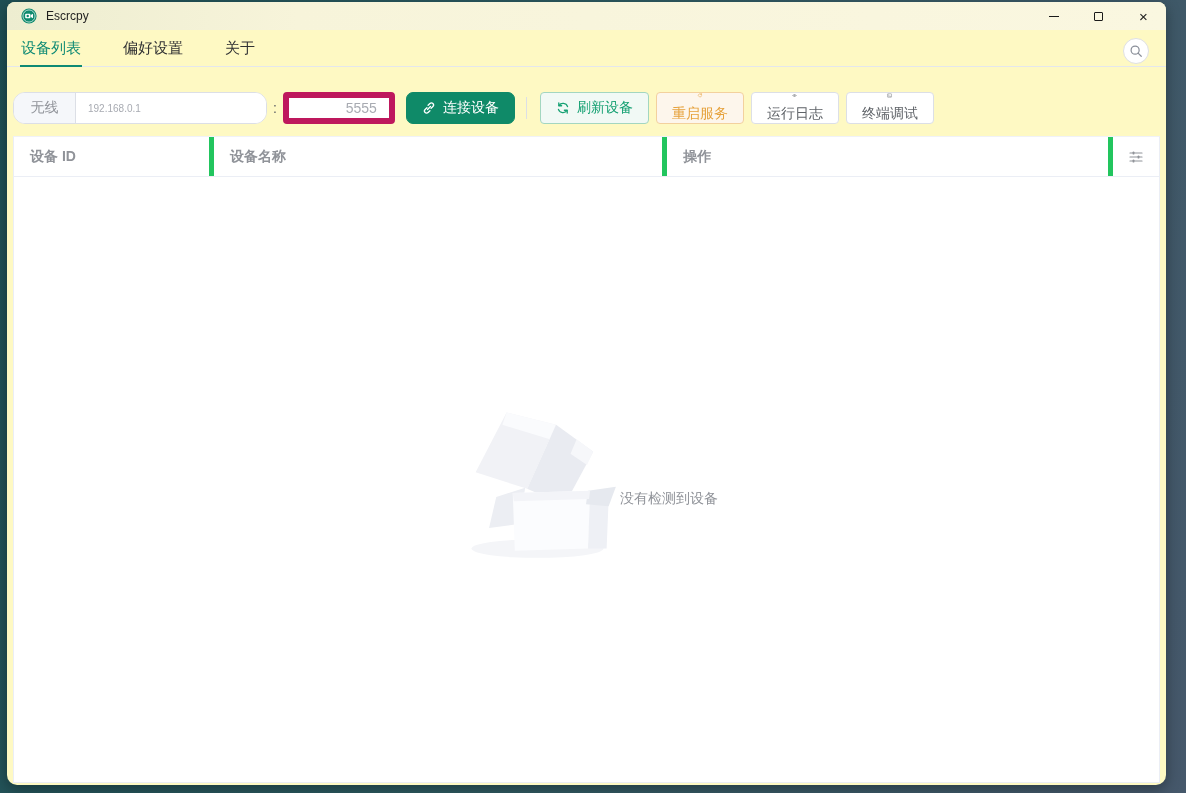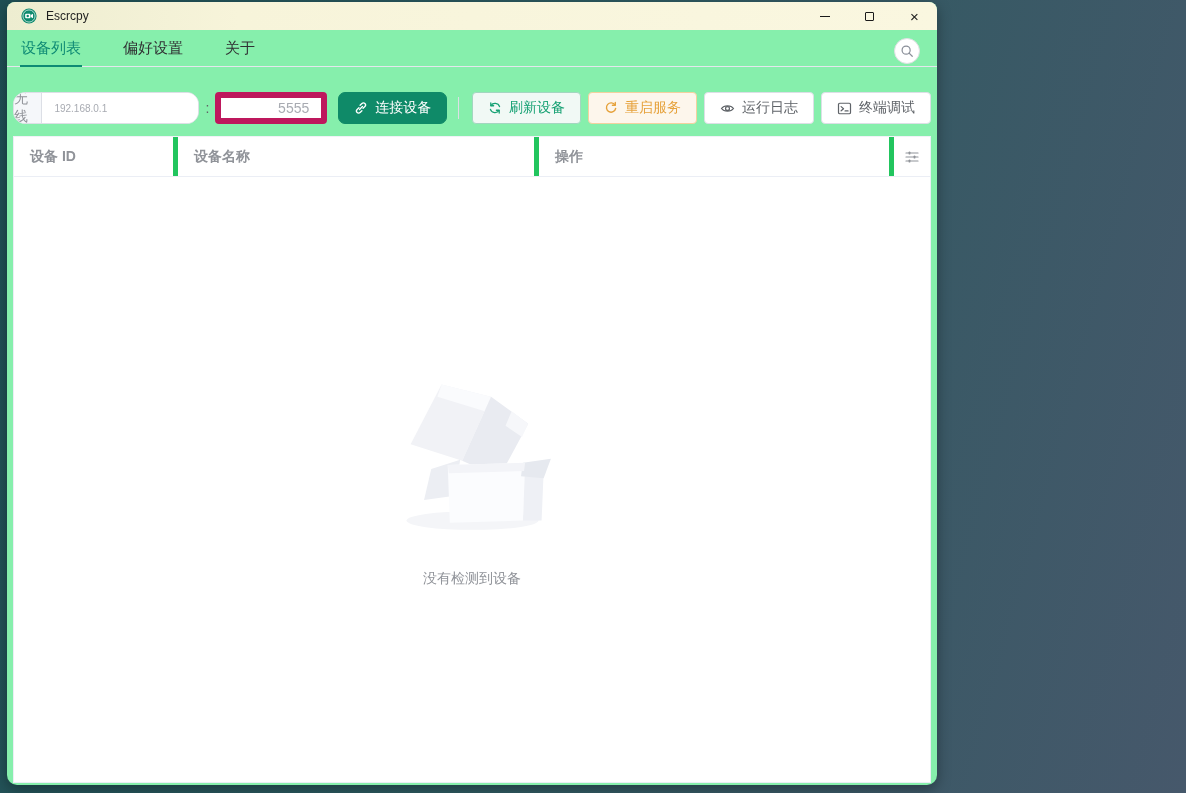--- a/index.html
+++ b/index.html
@@ -3,22 +3,22 @@
 <meta charset="utf-8">
 <style>
   * { box-sizing: border-box; margin: 0; padding: 0; }
   html,body { width:1186px; height:793px; overflow:hidden; }
   body {
     font-family: "Liberation Sans", "DejaVu Sans", sans-serif;
     background: linear-gradient(105deg, #1e4f54 0%, #2d5a60 45%, #46586b 100%);
     position: relative;
   }
   .window {
-    position:absolute; left:7px; top:2px; width:930px; height:783px;
-    background:#86efac; border-radius:8px 8px 10px 10px; overflow:hidden;
+    position:absolute; left:7px; top:2px; width:1159px; height:783px;
+    background:#fef9c3; border-radius:8px 8px 10px 10px; overflow:hidden;
     box-shadow:0 4px 14px rgba(0,0,0,.35);
   }
   
   .titlebar {
     height:28px; display:flex; align-items:center;
     background:linear-gradient(90deg,#ededd0 0%, #f7f4da 25%, #faf7e0 100%);
     padding-left:14px; user-select:none;
   }
   .titlebar .app-ic { width:16px; height:16px; margin-right:9px; display:block; }
   .titlebar .title { font-size:12px; color:#1f1f1f; flex:1; }
@@ -67,38 +67,38 @@
   .btn {
     height:32px; border-radius:4px; font-size:14px; display:inline-flex; align-items:center;
     justify-content:center; gap:7px; padding:0 15px; cursor:pointer; border:1px solid transparent;
     white-space:nowrap; background:#fff;
   }
   .btn svg { display:block; }
   .btn-connect { background:#0f8a68; border-color:#0f8a68; color:#fff; margin-left:11px;border-radius:7px; }
   .btn-refresh { background:#f1f9f5; border-color:#a3d6c0; color:#16a173; }
   .btn-restart { background:#fdf6ec; border-color:#f3d19e; color:#e6a23c; }
   .btn-plain   { background:#fff; border-color:#dcdfe6; color:#5f6368; }
-  .toolbar .gap { margin-left:7px; }
+  .toolbar .gap { margin-left:7px;flex-direction:column; }
   .v-divider { width:1px; height:22px; background:#dcdfe6; margin:0 13px 0 11px; }
   
   .device-table {
     margin:0 6px; border:1px solid #ebeef5; border-top:1px solid #f0f2f7;
     height:647px; display:flex; flex-direction:column; background:#fff;
   }
   .thead { display:flex; height:40px; border-bottom:1px solid #ebeef5; align-items:stretch; }
   .th {
     display:flex; align-items:center; padding:0 16px; font-size:14px; font-weight:600;
     color:#909399; border-right:5px solid #22c55e;
   }
   .th.c1 { width:202px; }
   .th.c2 { width:458px;text-align:right; }
   .th.c3 { width:450px; }
   .th.c4 { width:47px; border-right:none; justify-content:center; padding:0; cursor:pointer; }
   .tbody { flex:1; display:flex; align-items:center; justify-content:center; }
-  .empty-block { display:flex; flex-direction:column; align-items:center; }
+  .empty-block { display:flex; flex-direction:row; align-items:center; }
   .empty-text { margin-top:38px; font-size:14px; color:#909399; }
 </style>
 </head>
 <body>
 
 <div class="window">
 
   <div class="titlebar">
     <svg class="app-ic" viewBox="0 0 20 20">
       <circle cx="10" cy="10" r="9.5" fill="#0e8a6e"></circle>

